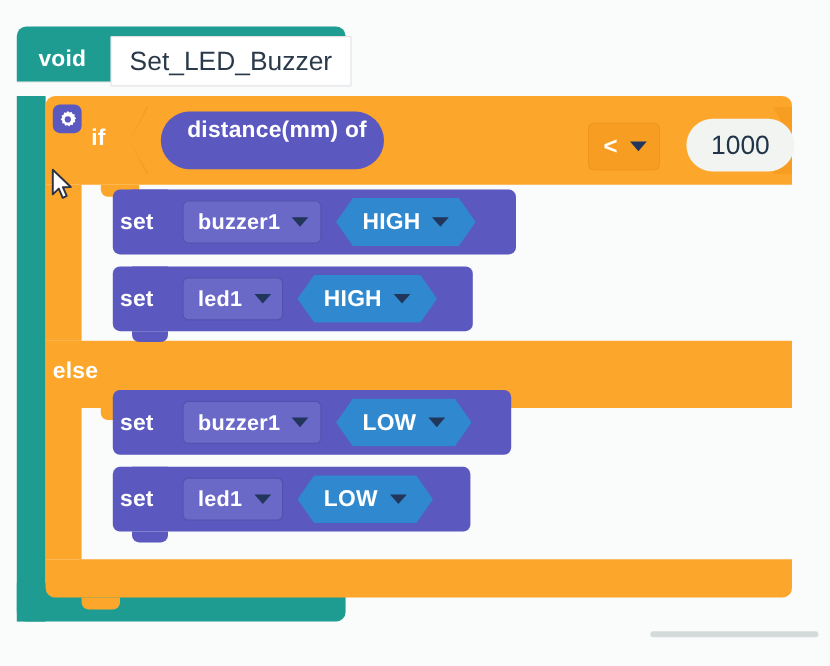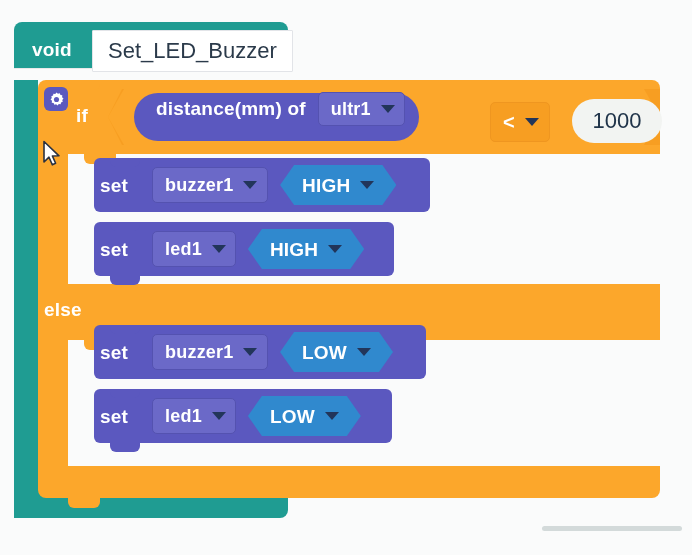--- a/index.html
+++ b/index.html
@@ -301,24 +301,20 @@
       </span>
     </div>
 
     <span class="blk-label if-word">if</span>
 
     <div class="bool-socket"></div>
     <div class="op-hex"></div>
 
     <div class="reporter">
       <span class="blk-label">distance(mm) of</span>
-      <span class="field-purple">
-        <span class="blk-label">ultr1</span>
-        <i class="caret"></i>
-      </span>
     </div>
 
     <div class="field-orange">
       <span class="blk-label">&lt;</span>
       <i class="caret"></i>
     </div>
 
     <div class="num-pill">1000</div>
 
     <div class="if-left"></div>

